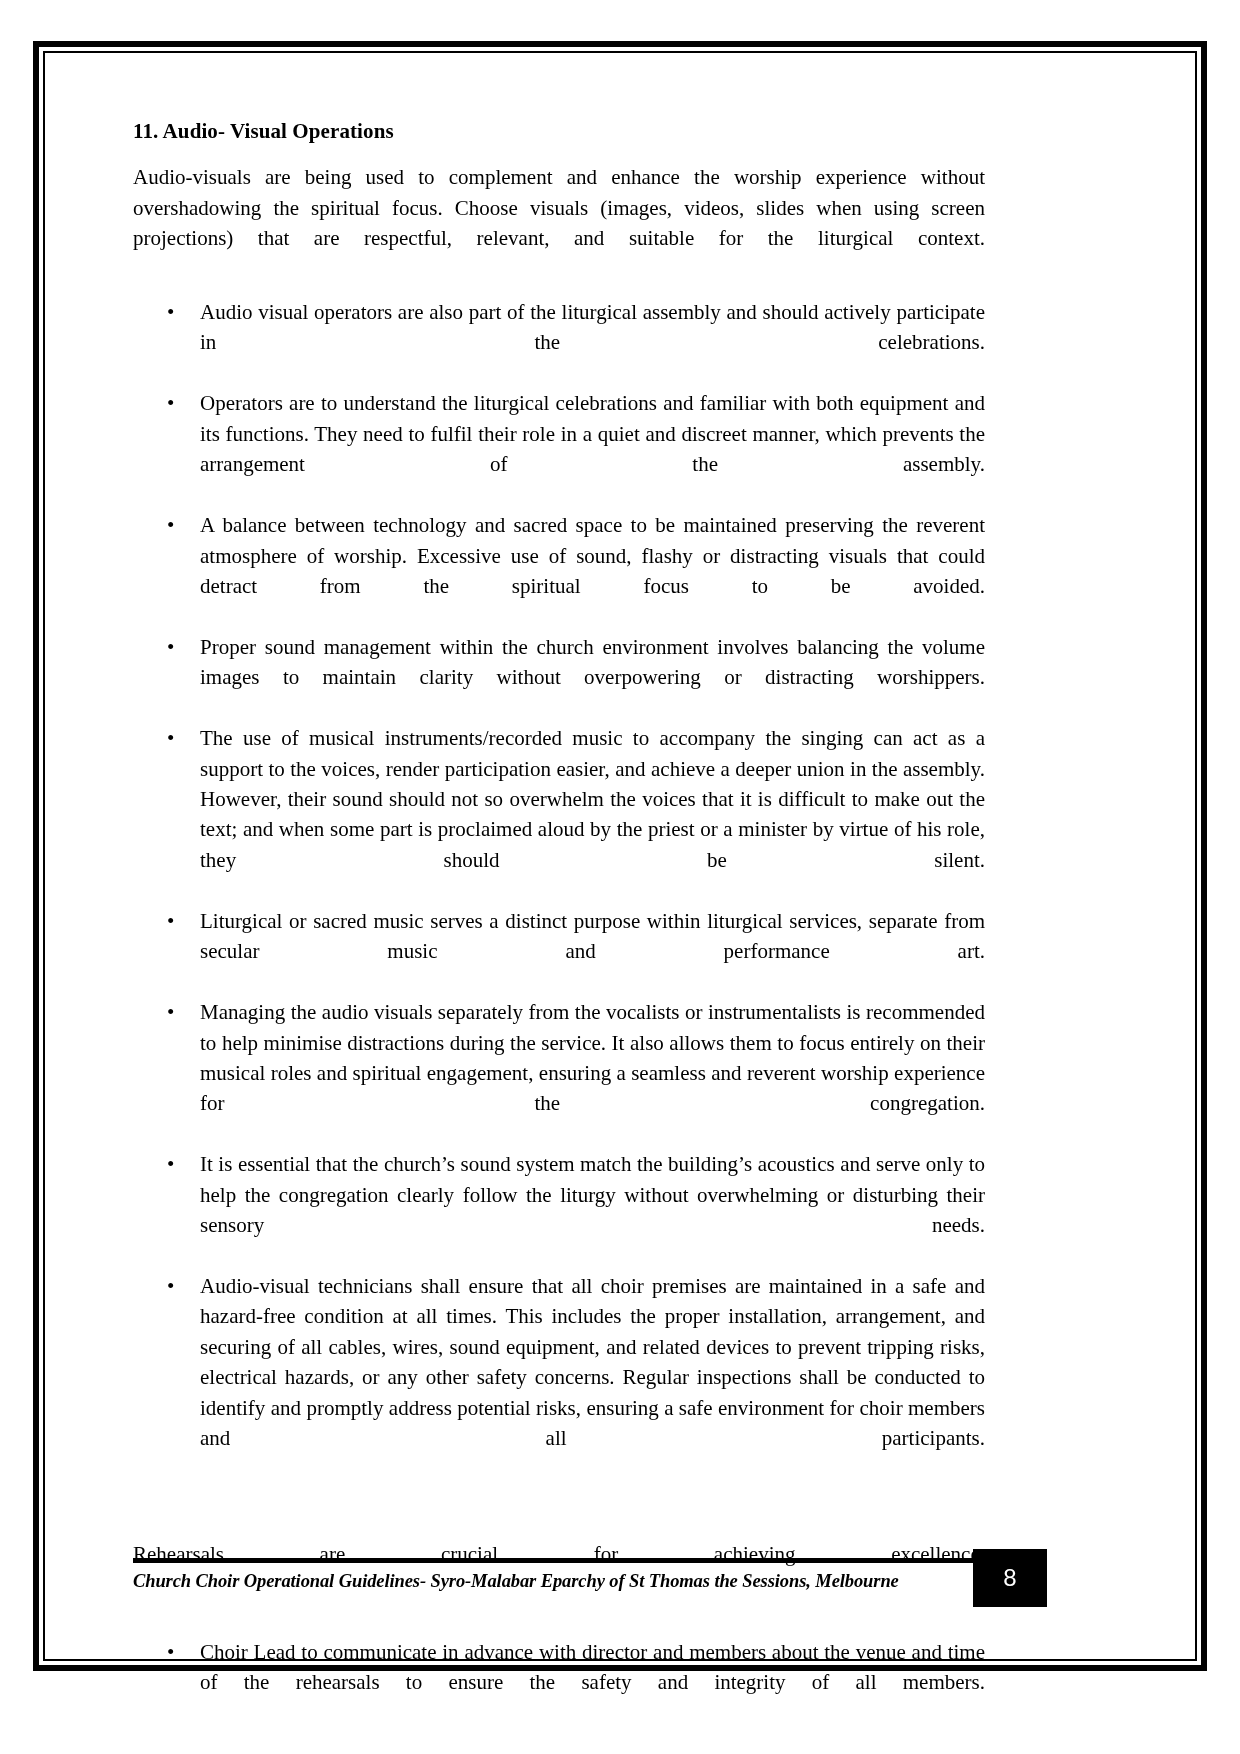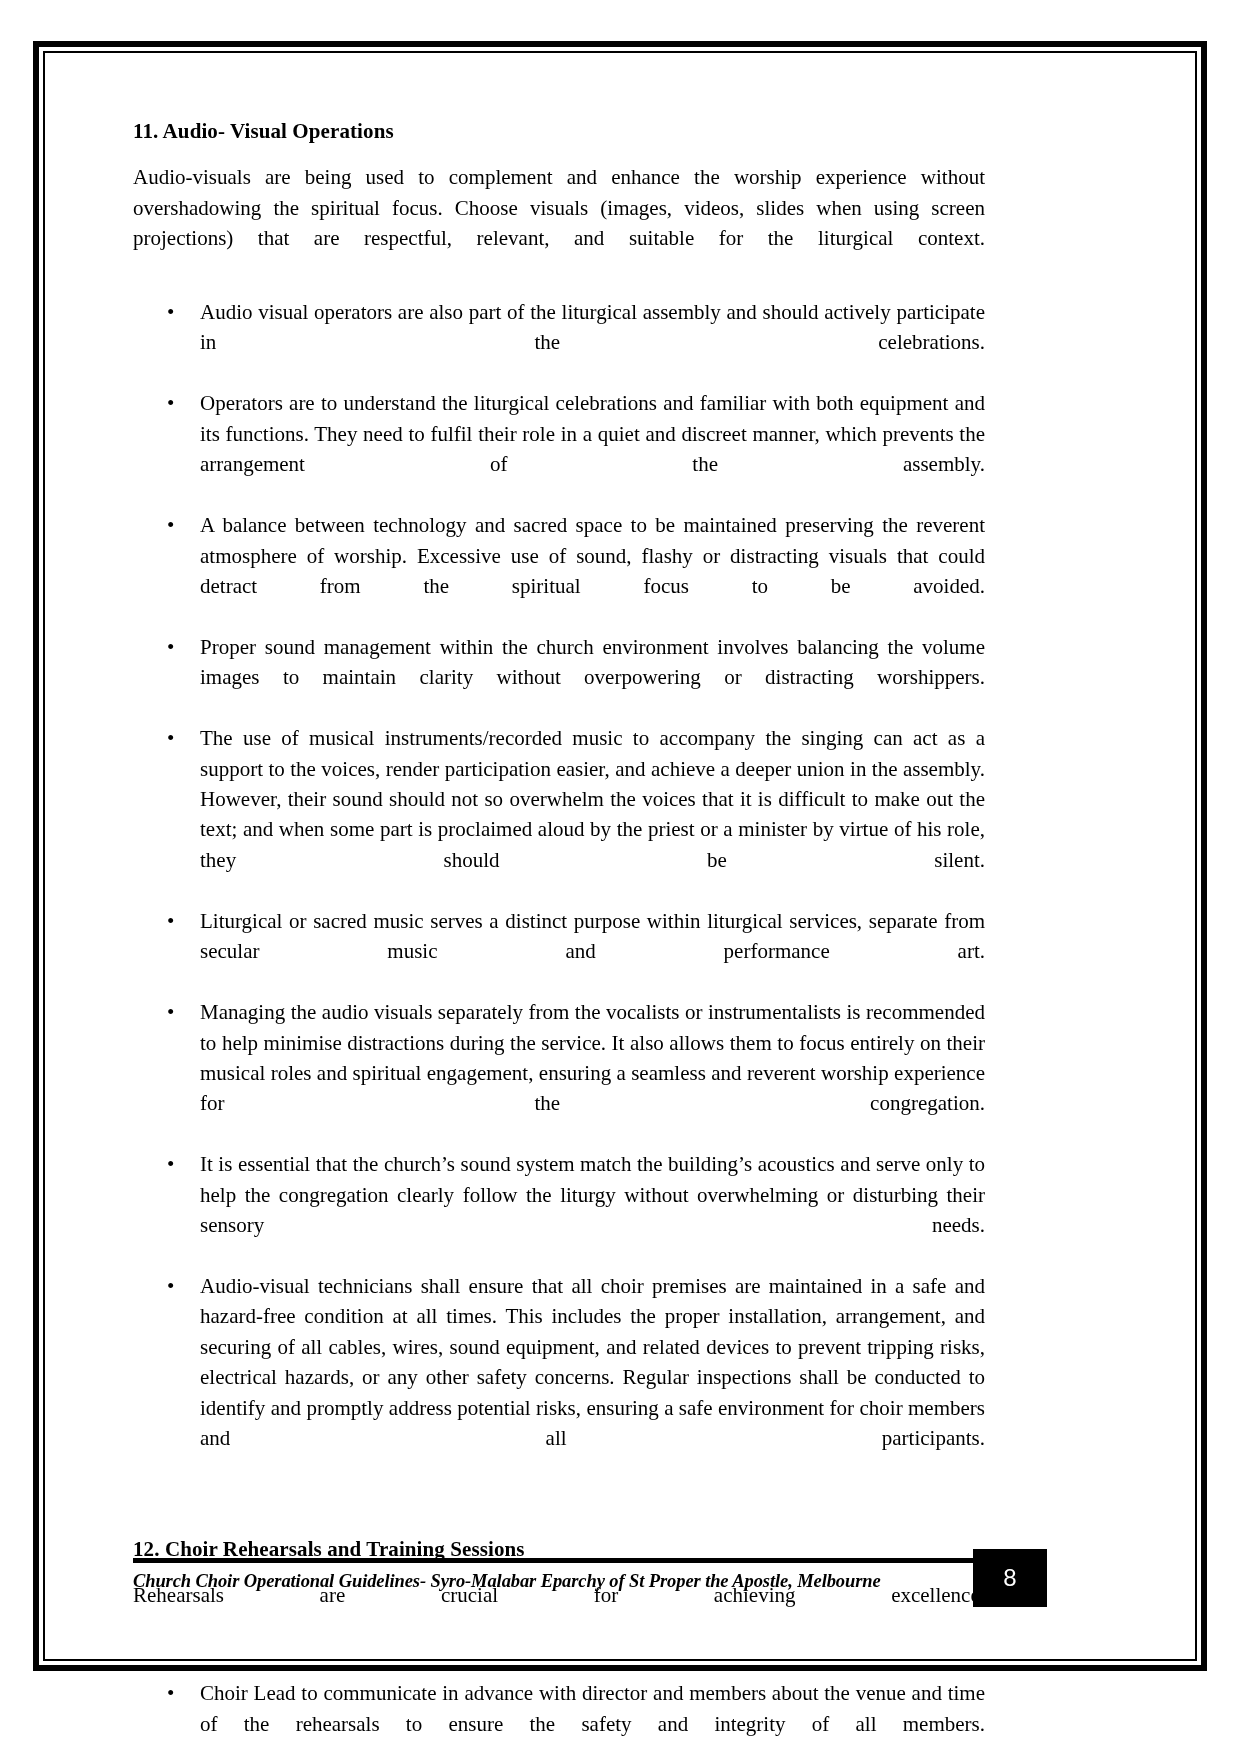--- a/index.html
+++ b/index.html
@@ -189,34 +189,33 @@
       <span class="li-text">It is essential that the church’s sound system match the building’s acoustics and serve only to help the congregation clearly follow the liturgy without overwhelming or disturbing their sensory needs.</span>
     </li>
     <li>
       <span class="bullet-glyph">•</span>
       <span class="li-text">Audio-visual technicians shall ensure that all choir premises are maintained in a safe and hazard-free condition at all times. This includes the proper installation, arrangement, and securing of all cables, wires, sound equipment, and related devices to prevent tripping risks, electrical hazards, or any other safety concerns. Regular inspections shall be conducted to identify and promptly address potential risks, ensuring a safe environment for choir members and all participants.</span>
     </li>
   </ul>
 
   <div class="spacer-lg"></div>
 
-  <h2 class="section-heading">12. Choir Rehearsals and Training Sessions</h2>
 
   <p class="body-text">Rehearsals are crucial for achieving excellence.</p>
 
   <div class="spacer-md"></div>
 
   <ul class="bullet-list">
     <li>
       <span class="bullet-glyph">•</span>
       <span class="li-text">Choir Lead to communicate in advance with director and members about the venue and time of the rehearsals to ensure the safety and integrity of all members.</span>
     </li>
   </ul>
 
 </div>
 
 <div class="footer">
   <div class="footer-rule"></div>
   <div class="footer-row">
-    <div class="footer-text">Church Choir Operational Guidelines- Syro-Malabar Eparchy of St Proper the Apostle, Melbourne</div>
+    <div class="footer-text">Church Choir Operational Guidelines- Syro-Malabar Eparchy of St Thomas the Sessions, Melbourne</div>
     <div class="page-number-box">8</div>
   </div>
 </div>
 
 </body></html>

